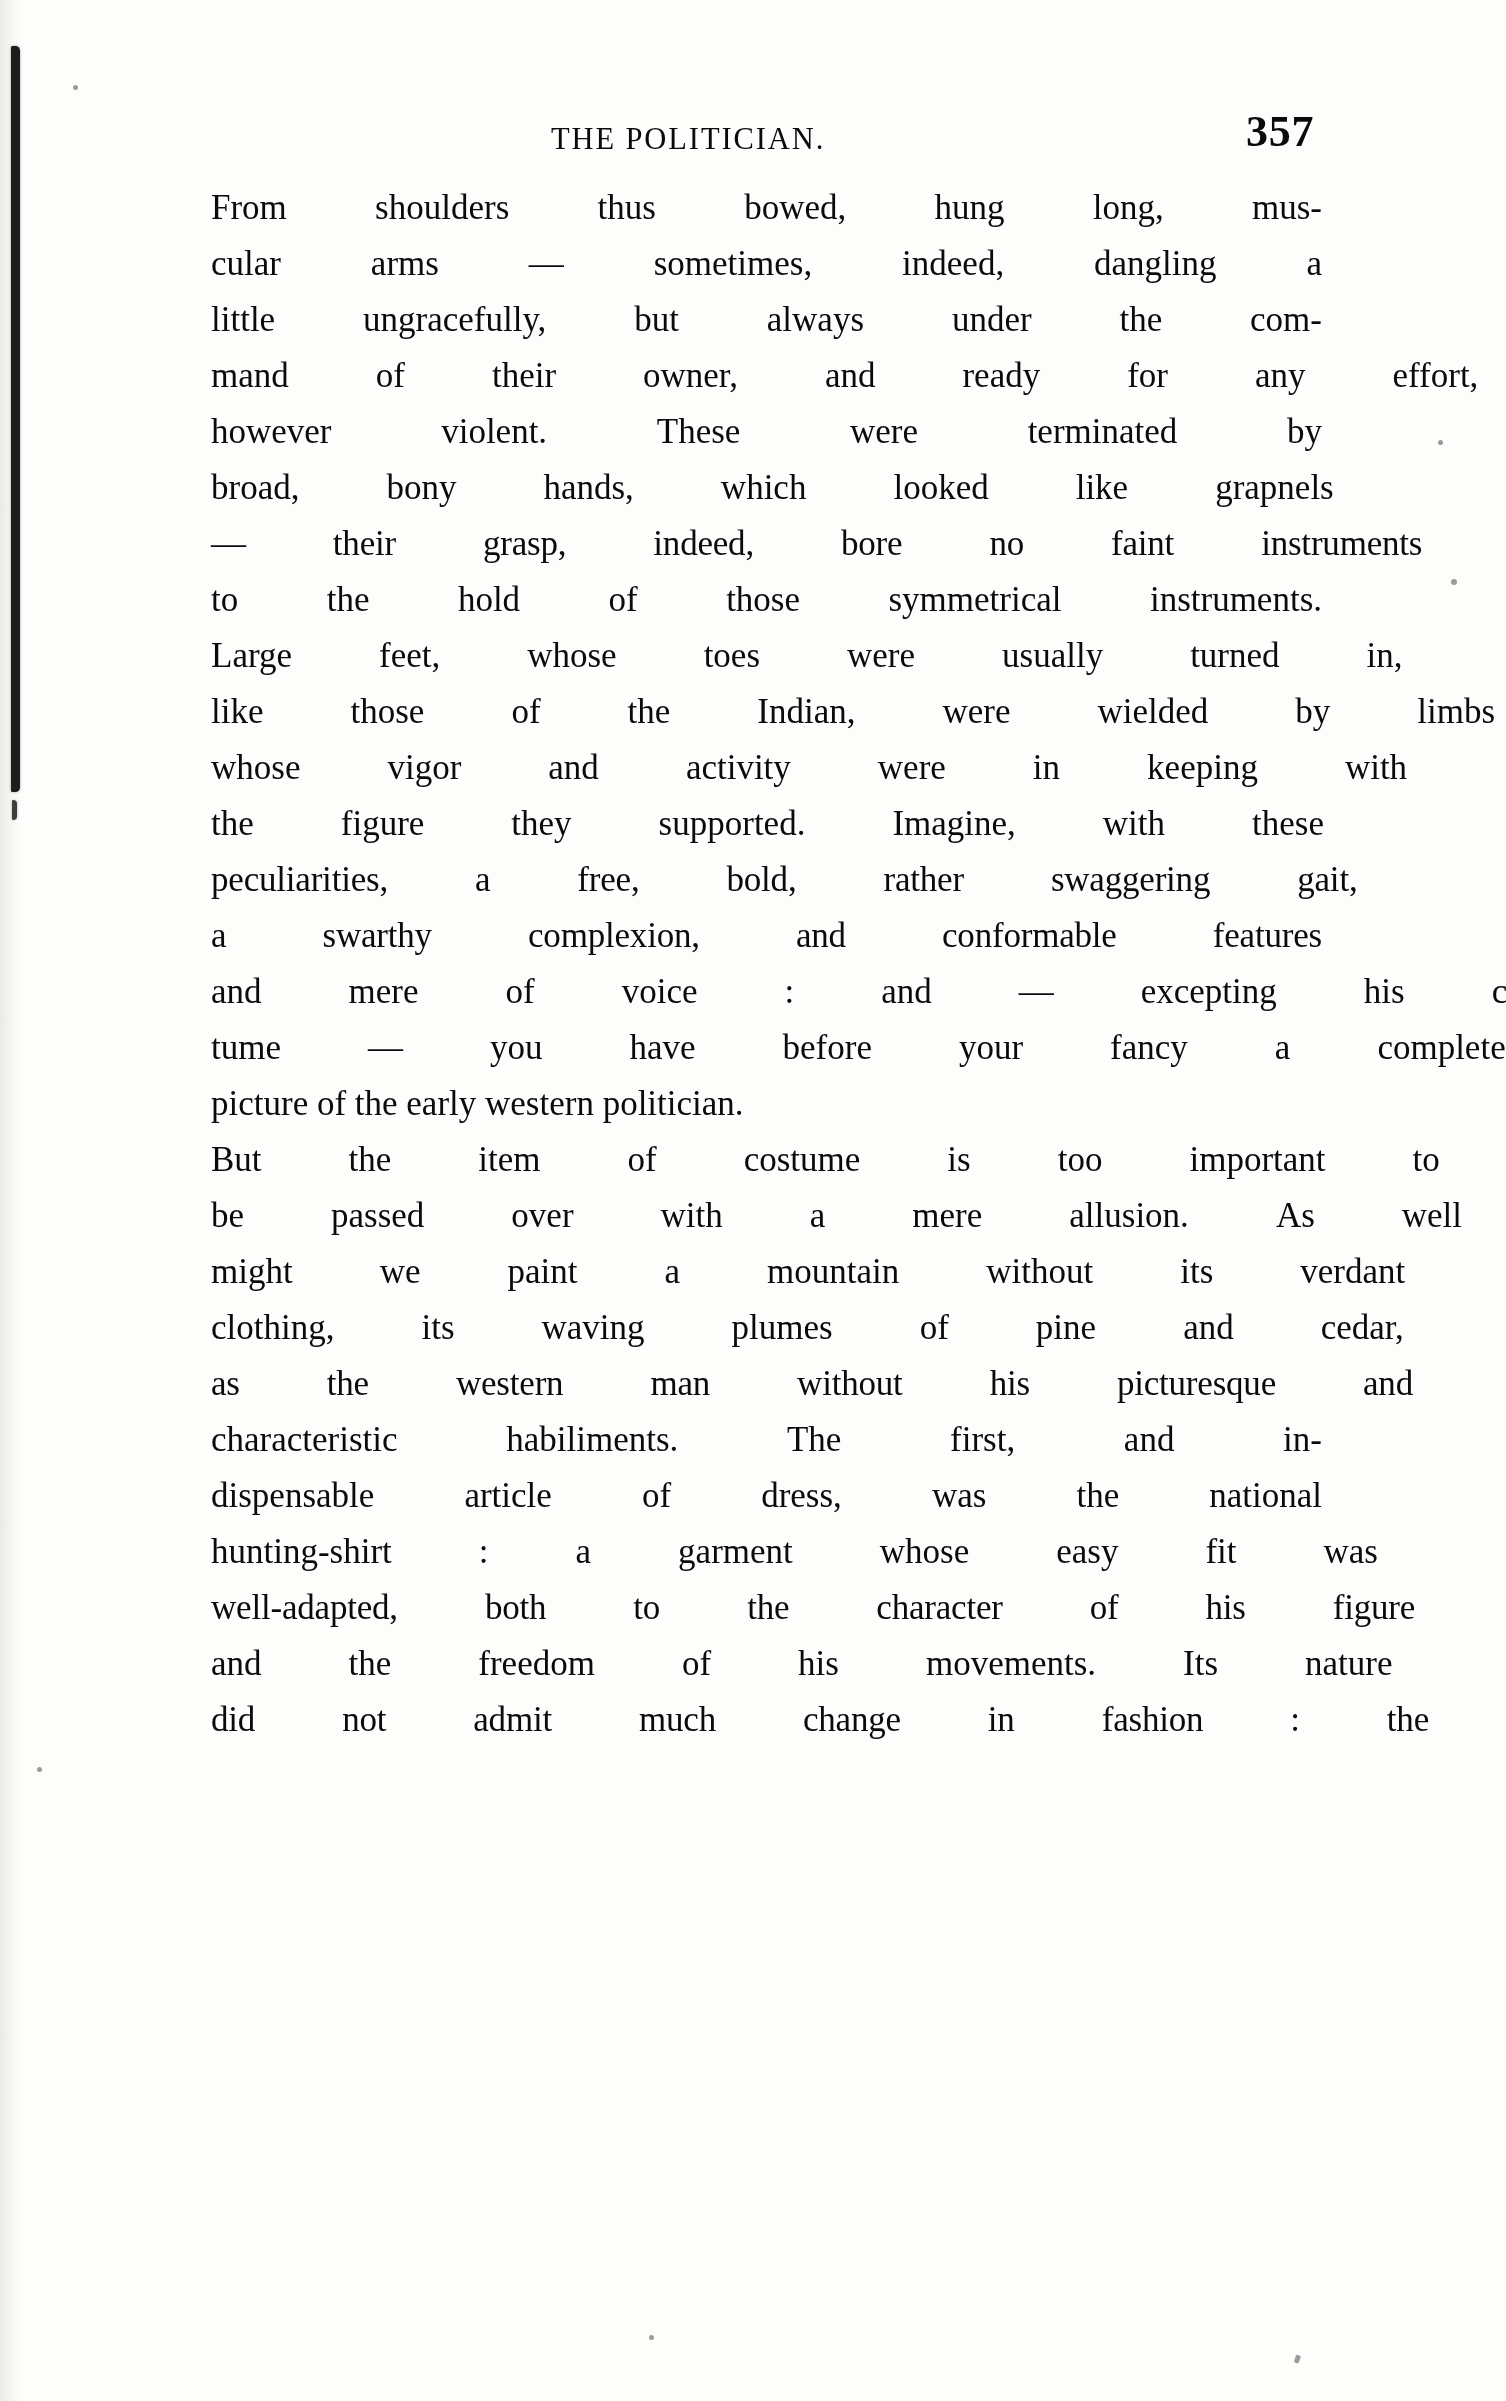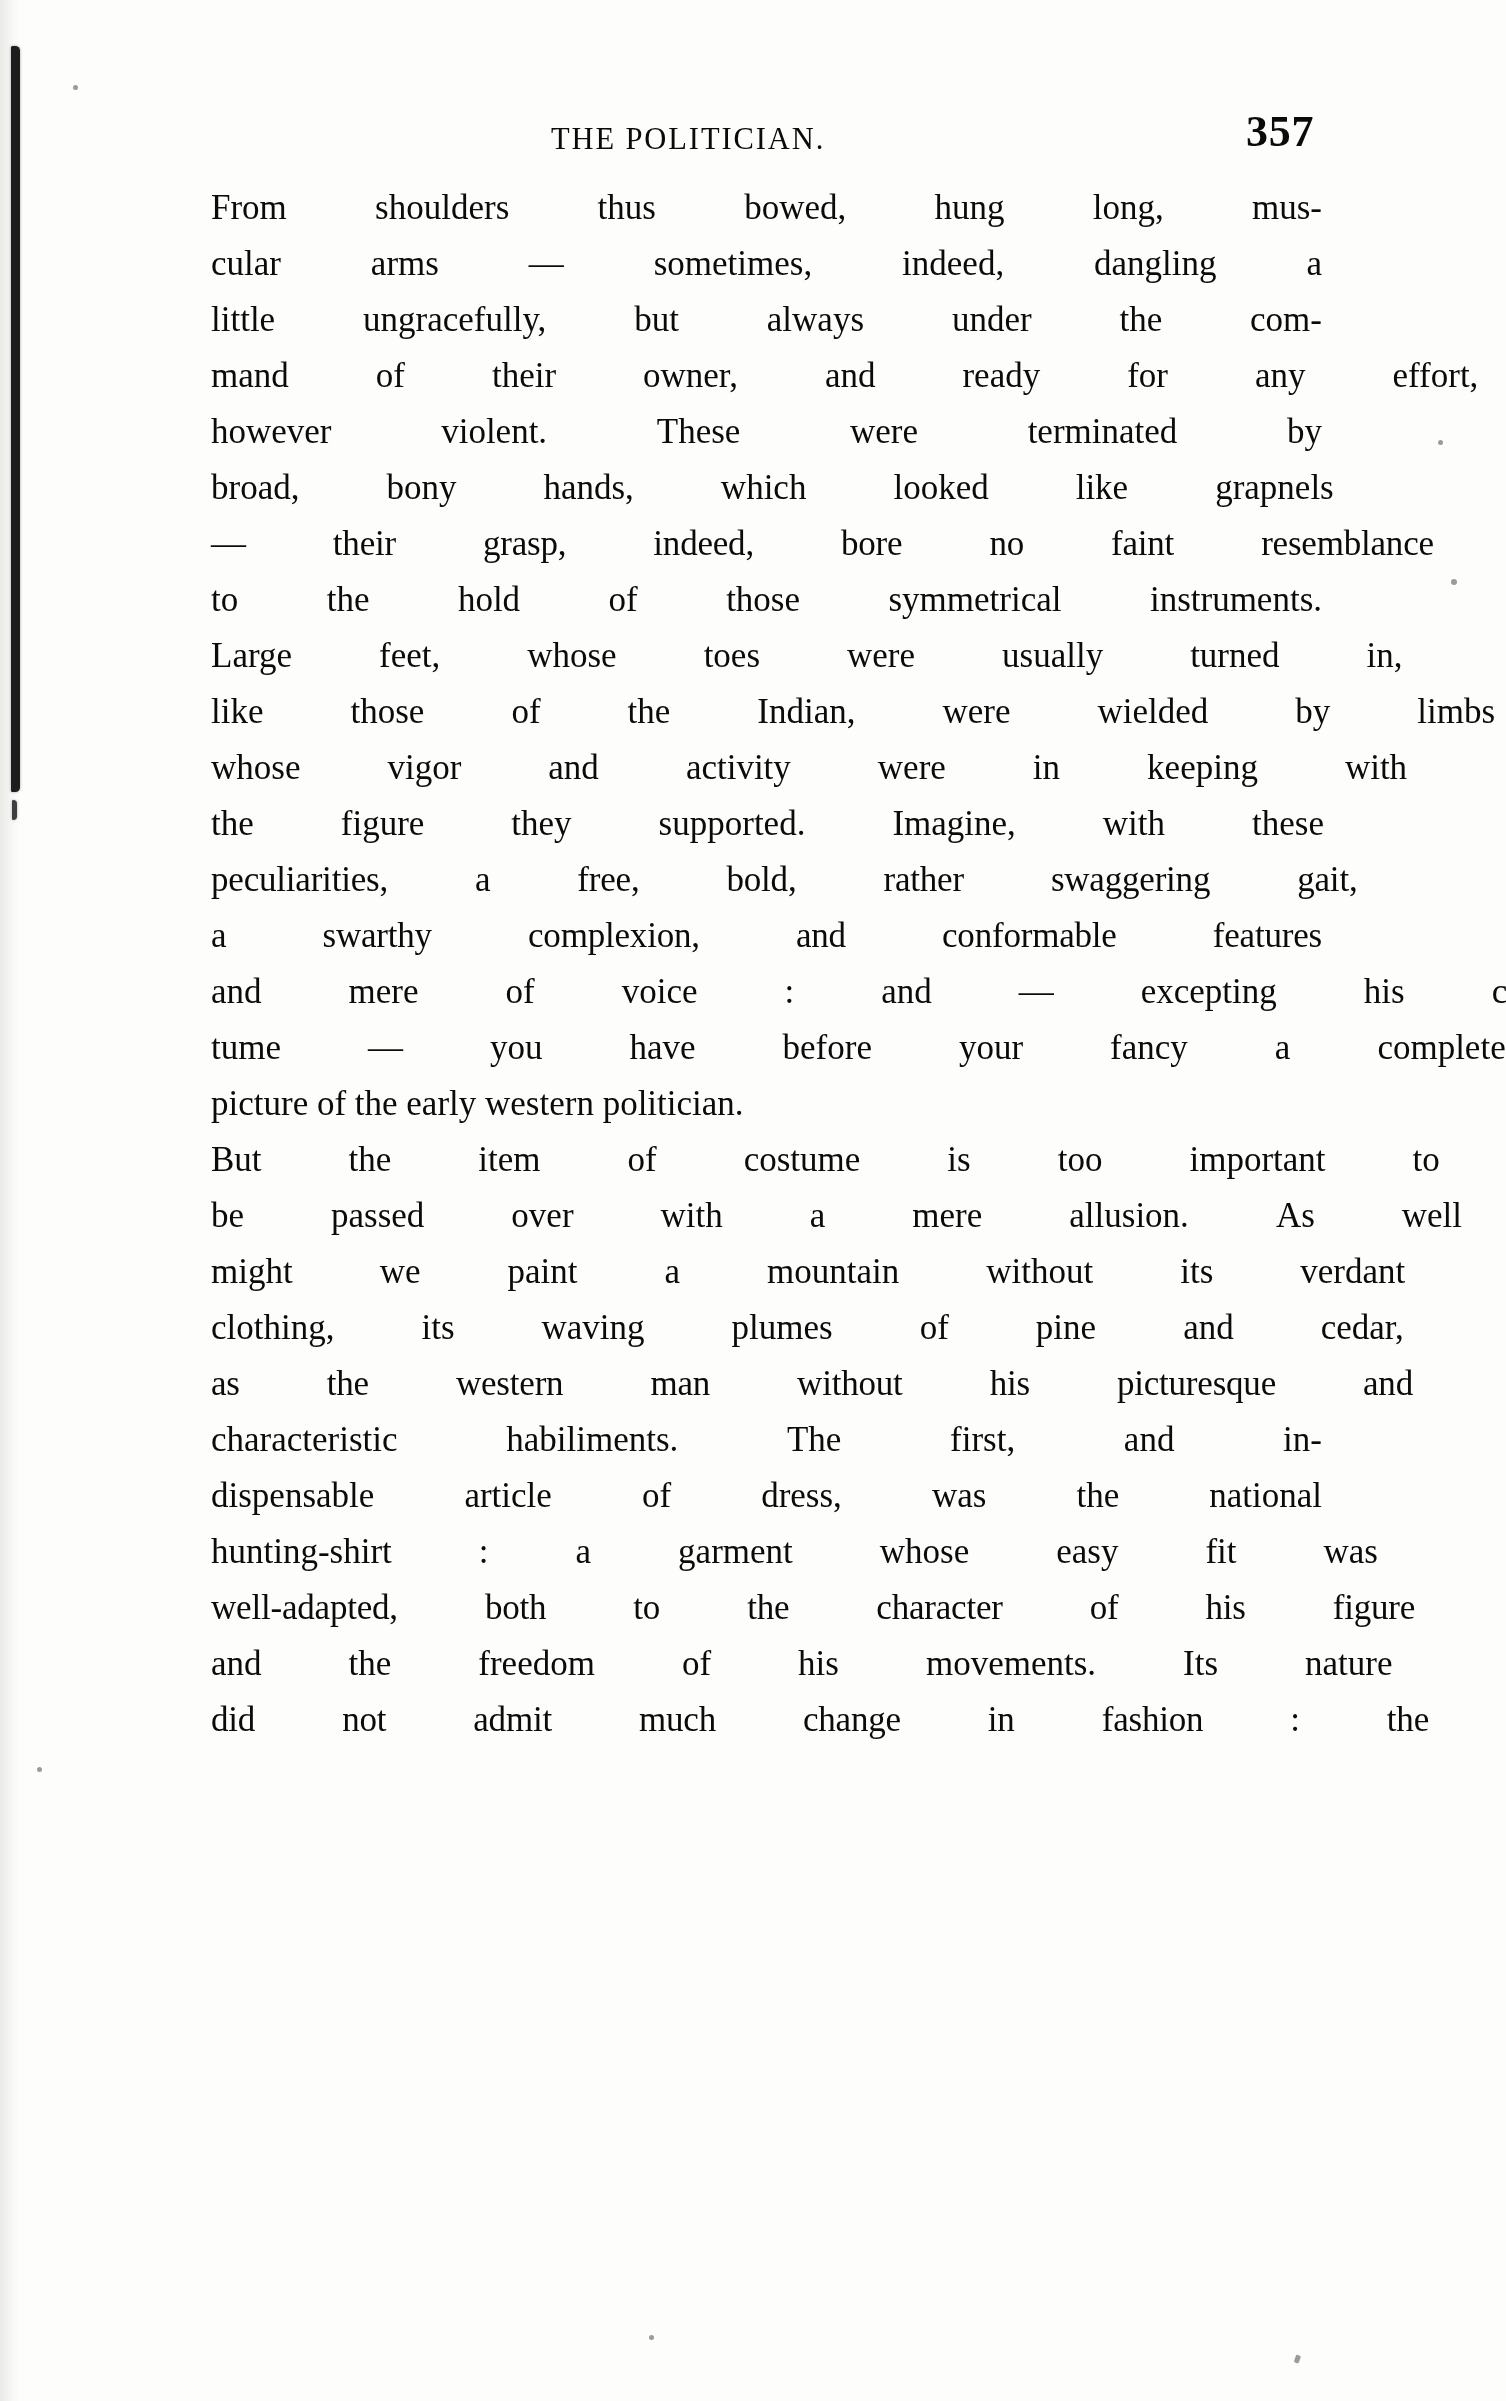--- a/index.html
+++ b/index.html
@@ -145,21 +145,21 @@
 
     <div class="body-text">
 
       <p class="indent">
         <span class="line just"><span>From</span><span>shoulders</span><span>thus</span><span>bowed,</span><span>hung</span><span>long,</span><span>mus-</span></span>
         <span class="line just"><span>cular</span><span>arms</span><span>—</span><span>sometimes,</span><span>indeed,</span><span>dangling</span><span>a</span></span>
         <span class="line just"><span>little</span><span>ungracefully,</span><span>but</span><span>always</span><span>under</span><span>the</span><span>com-</span></span>
         <span class="line just"><span>mand</span><span>of</span><span>their</span><span>owner,</span><span>and</span><span>ready</span><span>for</span><span>any</span><span>effort,</span></span>
         <span class="line just"><span>however</span><span>violent.</span><span>These</span><span>were</span><span>terminated</span><span>by</span></span>
         <span class="line just"><span>broad,</span><span>bony</span><span>hands,</span><span>which</span><span>looked</span><span>like</span><span>grapnels</span></span>
-        <span class="line just tight"><span>—</span><span>their</span><span>grasp,</span><span>indeed,</span><span>bore</span><span>no</span><span>faint</span><span>resemblance</span></span>
+        <span class="line just tight"><span>—</span><span>their</span><span>grasp,</span><span>indeed,</span><span>bore</span><span>no</span><span>faint</span><span>instruments</span></span>
         <span class="line just"><span>to</span><span>the</span><span>hold</span><span>of</span><span>those</span><span>symmetrical</span><span>instruments.</span></span>
         <span class="line just"><span>Large</span><span>feet,</span><span>whose</span><span>toes</span><span>were</span><span>usually</span><span>turned</span><span>in,</span></span>
         <span class="line just"><span>like</span><span>those</span><span>of</span><span>the</span><span>Indian,</span><span>were</span><span>wielded</span><span>by</span><span>limbs</span></span>
         <span class="line just"><span>whose</span><span>vigor</span><span>and</span><span>activity</span><span>were</span><span>in</span><span>keeping</span><span>with</span></span>
         <span class="line just"><span>the</span><span>figure</span><span>they</span><span>supported.</span><span>Imagine,</span><span>with</span><span>these</span></span>
         <span class="line just tight"><span>peculiarities,</span><span>a</span><span>free,</span><span>bold,</span><span>rather</span><span>swaggering</span><span>gait,</span></span>
         <span class="line just tight"><span>a</span><span>swarthy</span><span>complexion,</span><span>and</span><span>conformable</span><span>features</span></span>
         <span class="line just"><span>and</span><span>mere</span><span>of</span><span>voice</span><span>:</span><span>and</span><span>—</span><span>excepting</span><span>his</span><span>cos-</span></span>
         <span class="line just"><span>tume</span><span>—</span><span>you</span><span>have</span><span>before</span><span>your</span><span>fancy</span><span>a</span><span>complete</span></span>
         <span class="line last">picture of the early western politician.</span>

